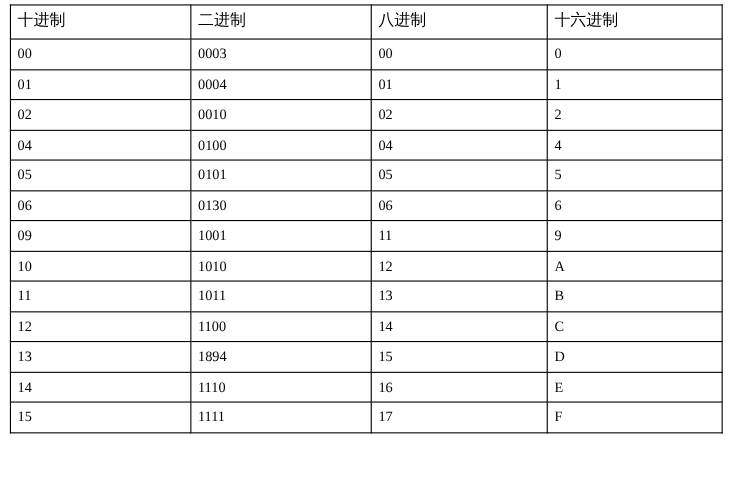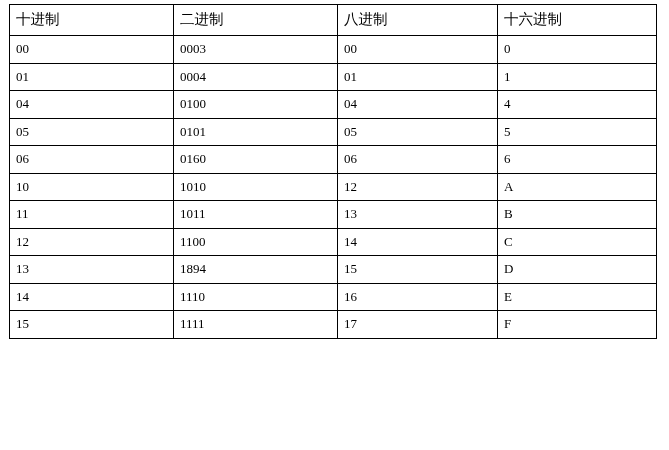--- a/index.html
+++ b/index.html
@@ -76,36 +76,48 @@
         <td>00</td>
         <td>0</td>
       </tr>
       <tr>
         <td>01</td>
         <td>0004</td>
         <td>01</td>
         <td>1</td>
       </tr>
       <tr>
+        <td>02</td>
+        <td>0010</td>
+        <td>02</td>
+        <td>2</td>
+      </tr>
+      <tr>
         <td>04</td>
         <td>0100</td>
         <td>04</td>
         <td>4</td>
       </tr>
       <tr>
         <td>05</td>
         <td>0101</td>
         <td>05</td>
         <td>5</td>
       </tr>
       <tr>
         <td>06</td>
-        <td>0160</td>
+        <td>0130</td>
         <td>06</td>
         <td>6</td>
+      </tr>
+      <tr>
+        <td>09</td>
+        <td>1001</td>
+        <td>11</td>
+        <td>9</td>
       </tr>
       <tr>
         <td>10</td>
         <td>1010</td>
         <td>12</td>
         <td>A</td>
       </tr>
       <tr>
         <td>11</td>
         <td>1011</td>

